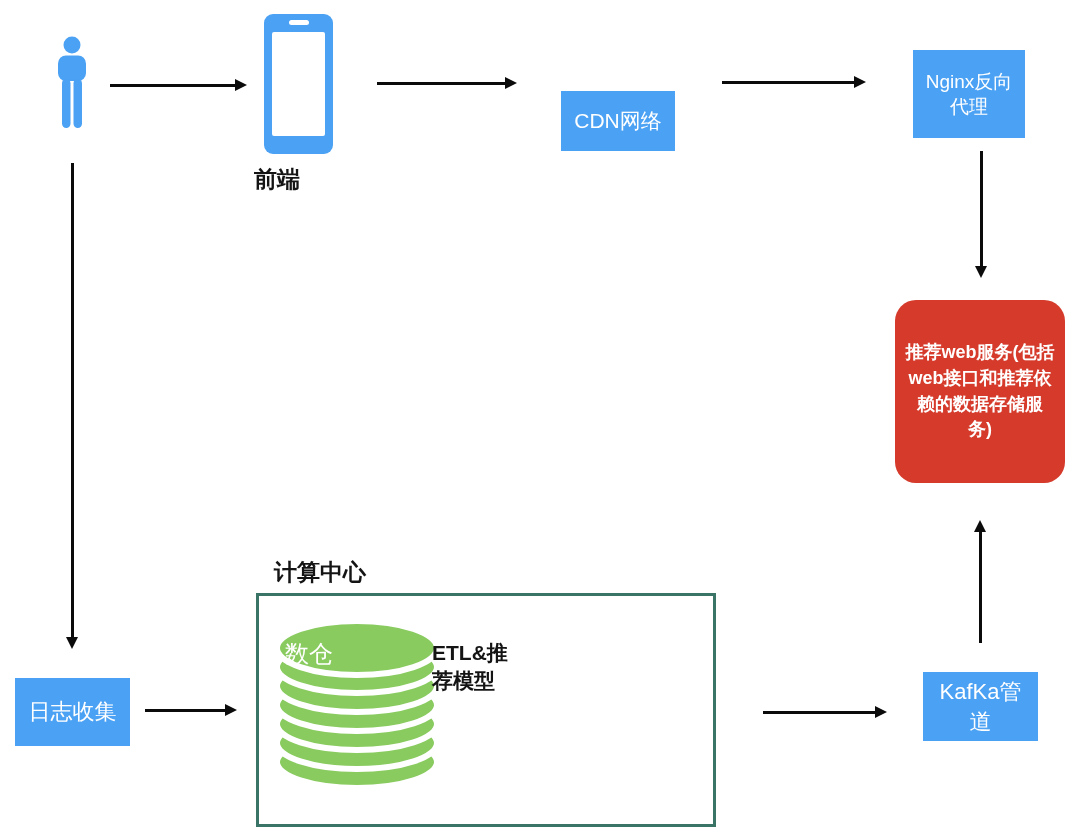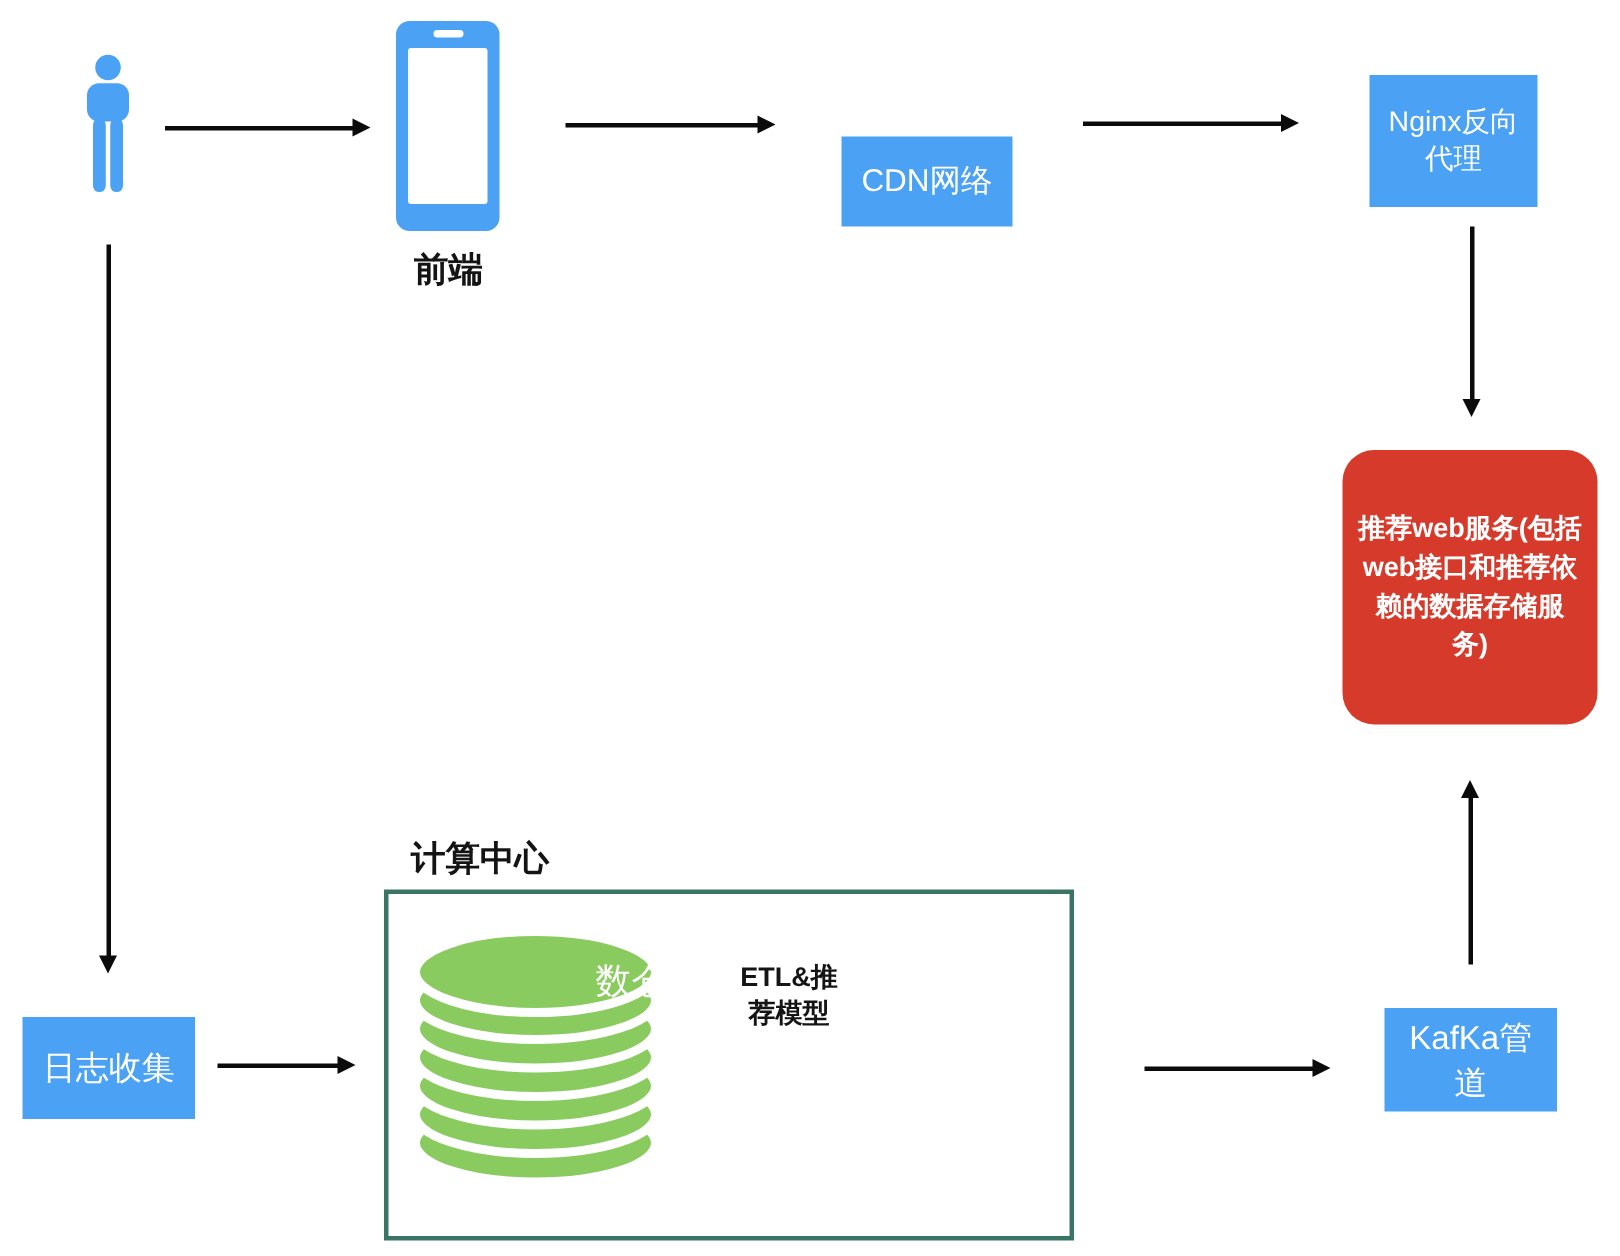--- a/index.html
+++ b/index.html
@@ -13,36 +13,36 @@
   .red{background:var(--red,#D53A2B);color:#fff;font-weight:700;}
 
   .b-cdn{left:561px;top:51px;width:114px;height:60px;font-size:21px;margin-top:40px;}
   .b-nginx{left:913px;top:50px;width:112px;height:88px;font-size:19px;}
   .b-log{left:15px;top:678px;width:115px;height:68px;font-size:22px;}
   .b-compute{left:560px;top:659px;width:133px;height:101px;font-size:22px;}
   .b-kafka{left:923px;top:672px;width:115px;height:69px;font-size:22px;}
   .b-red{left:895px;top:300px;width:170px;height:183px;font-size:18px;line-height:1.42;padding:0 5px;border-radius:21px;}
 
   
-  .dlabel{position:absolute;color:#141414;font-weight:700;text-align:center;}
+  .dlabel{position:absolute;color:#141414;font-weight:700;text-align:left;}
   .l-frontend{left:254px;top:164px;width:90px;font-size:23px;}
   .l-platform{left:274px;top:557px;font-size:23px;}
-  .l-etl{left:476px;top:639px;width:100px;font-size:18px;line-height:1.35;}
+  .l-etl{left:432px;top:639px;width:100px;font-size:21px;line-height:1.35;}
 
   
   .platform{position:absolute;left:256px;top:593px;width:460px;height:234px;box-sizing:border-box;
             border:3px solid var(--teal,#3A7466);background:#fff;}
 
   
   .person{position:absolute;left:53px;top:36px;width:38px;height:96px;}
   .phone{position:absolute;left:264px;top:14px;width:69px;height:140px;background:var(--blue,#4BA1F3);border-radius:9px;}
   .phone .screen{position:absolute;left:8px;right:8px;top:18px;bottom:18px;background:#fff;border-radius:2px;}
   .phone .speaker{position:absolute;left:50%;top:6px;width:20px;height:5px;margin-left:-10px;background:#fff;border-radius:3px;}
   .cyl{position:absolute;left:271px;top:618px;width:172px;height:174px;}
-  .cyl .cyl-label{position:absolute;left:2px;top:20px;width:100%;text-align:right;color:#fff;font-size:24px;}
+  .cyl .cyl-label{position:absolute;left:14px;top:20px;width:100%;text-align:left;color:#fff;font-size:24px;}
 
   
   .ar{position:absolute;}
   .ar .sh{position:absolute;background:var(--line,#0b0b0b);}
   .ar .hd{position:absolute;width:0;height:0;}
   .ar.h{height:13px;}
   .ar.h .sh{top:5px;left:0;right:10px;height:3px;}
   .ar.h .hd{right:0;top:0;border-top:6.5px solid transparent;border-bottom:6.5px solid transparent;border-left:12px solid var(--line,#0b0b0b);}
   .ar.h.left .sh{left:10px;right:0;}
   .ar.h.left .hd{left:0;right:auto;border-left:none;border-right:12px solid var(--line,#0b0b0b);}

